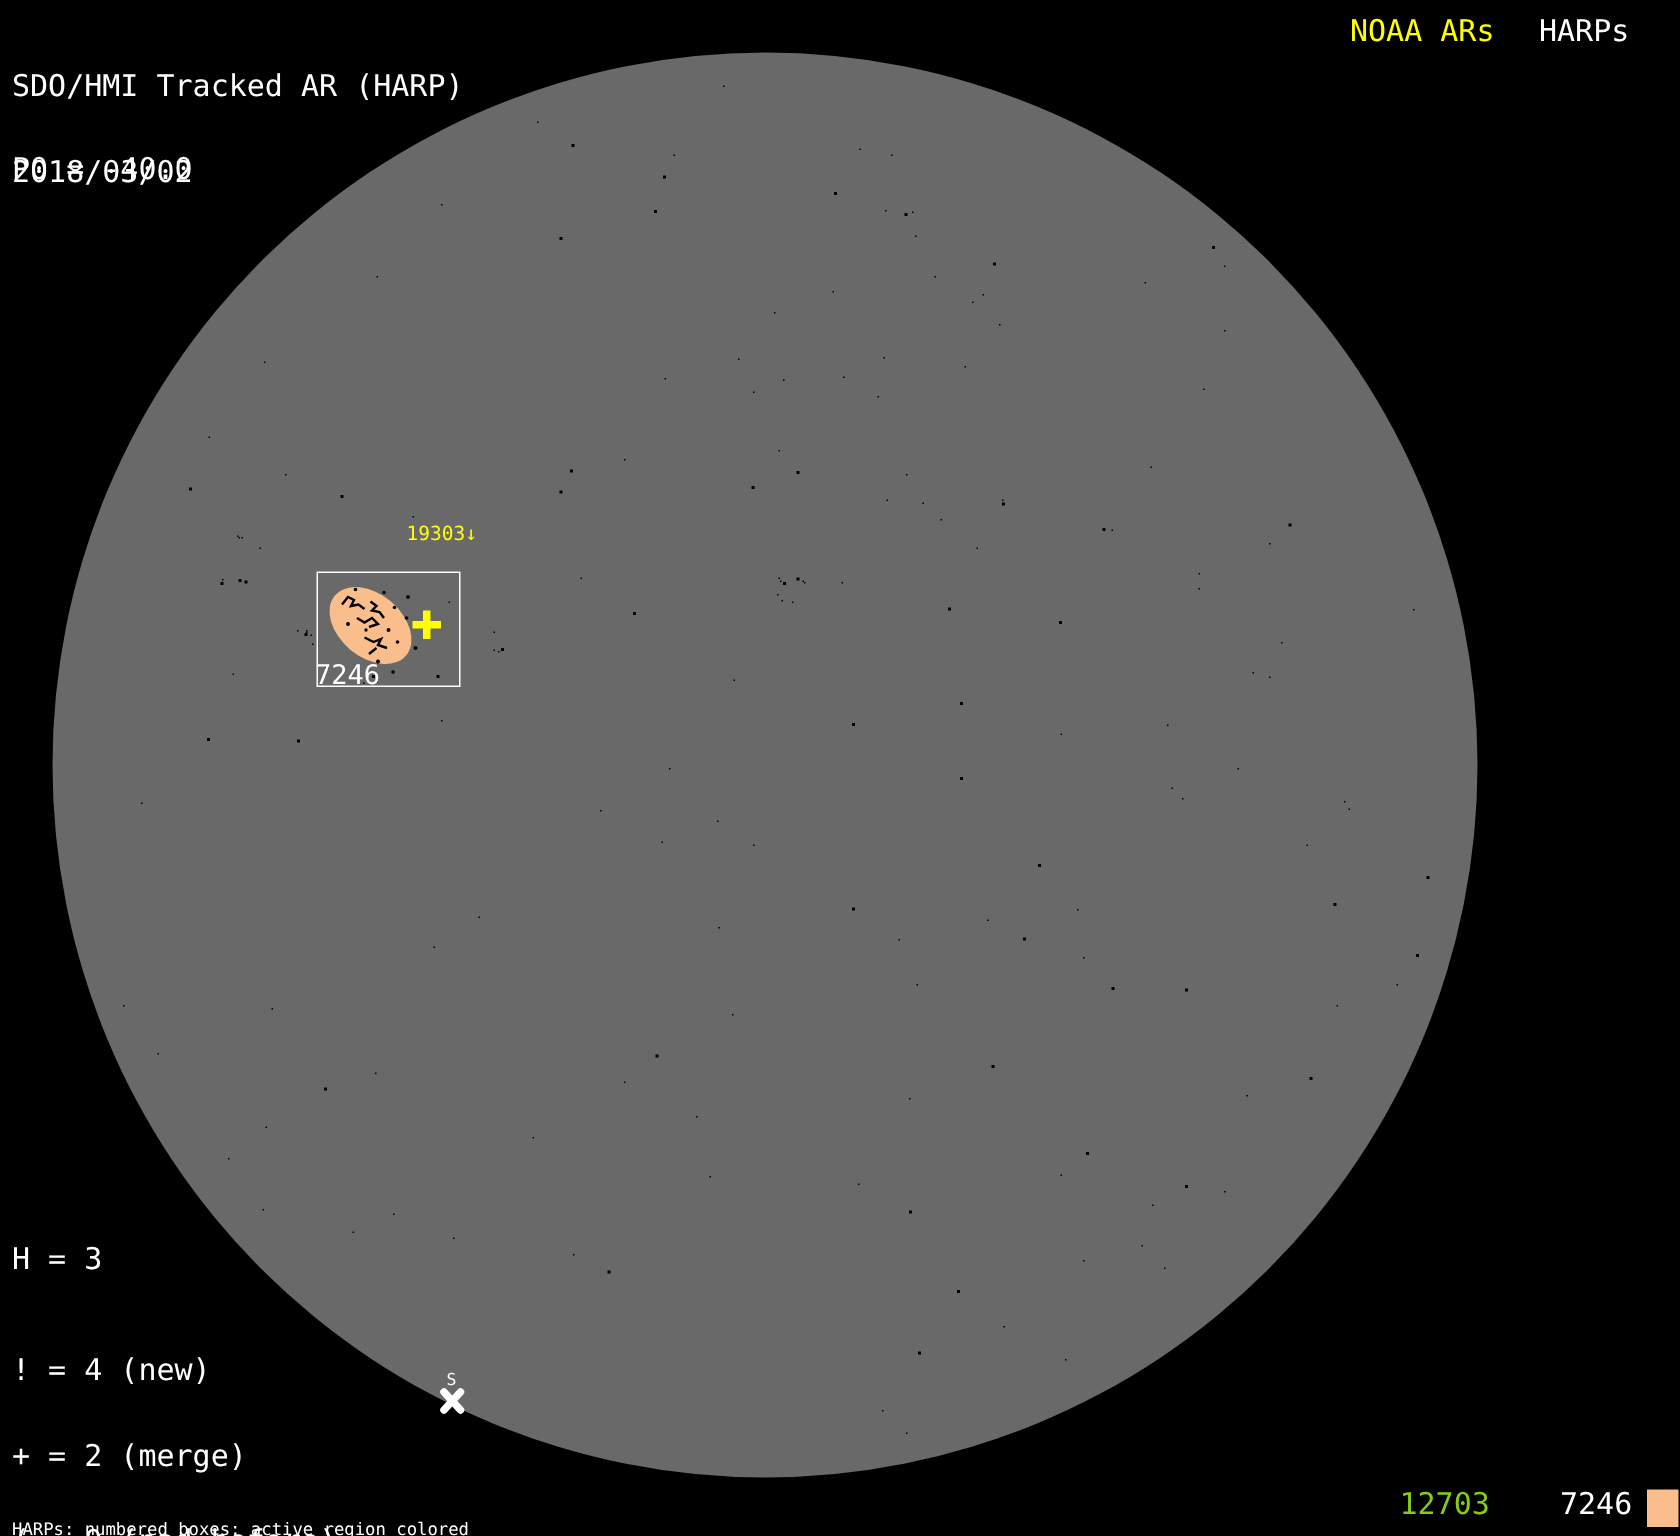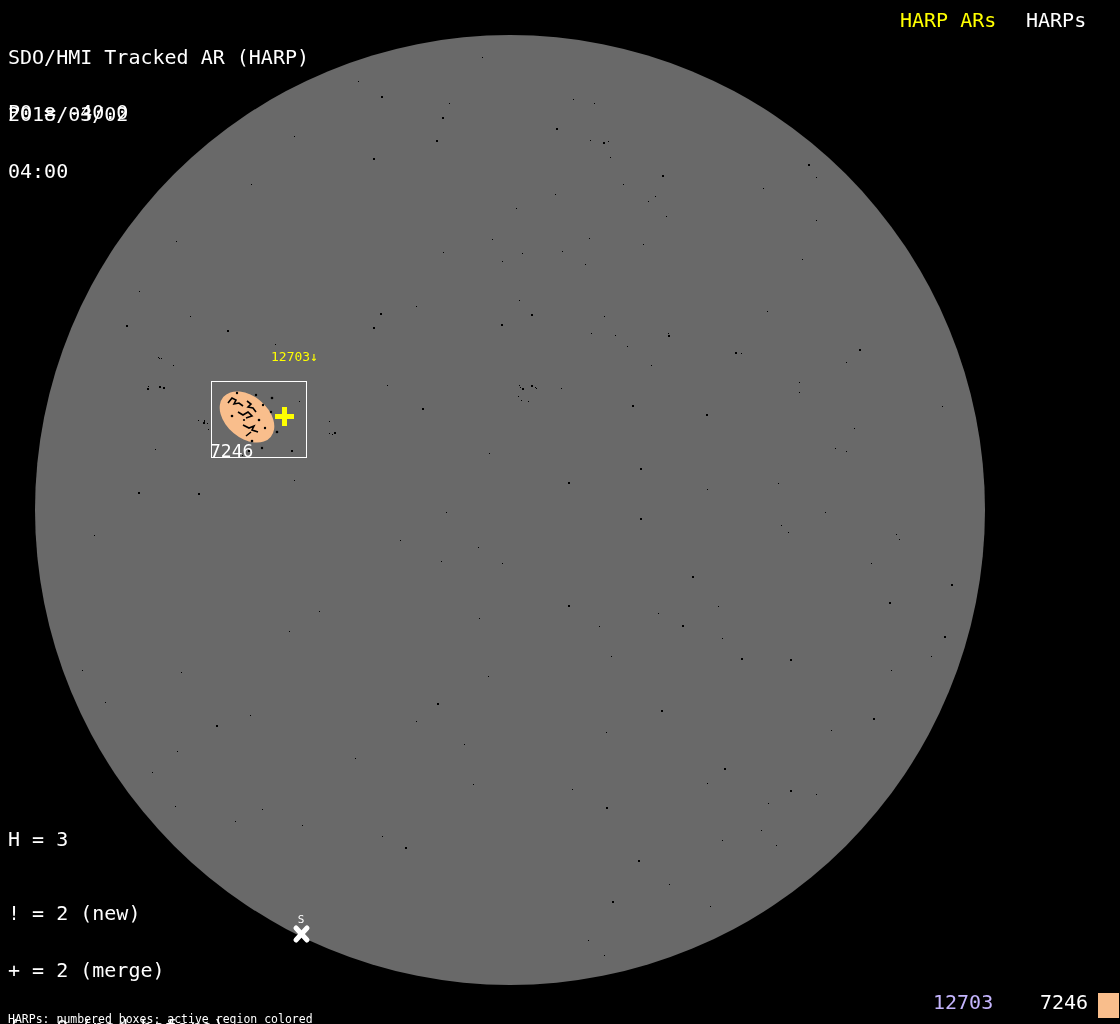--- a/index.html
+++ b/index.html
@@ -255,44 +255,43 @@
     <g stroke="#fff" stroke-width="5" stroke-linecap="round">
       <line x1="296" y1="928" x2="307" y2="940"></line>
       <line x1="307" y1="928" x2="296" y2="940"></line>
     </g>
   </svg>
 
   <div id="ar-box">
     <div id="ar-box-label">7246</div>
   </div>
 
-  <div id="noaa-label" class="abs" style="color: rgb(255, 255, 0);">12703↓</div>
+  <div id="noaa-label" class="abs" style="color: rgb(255, 255, 0);">19303↓</div>
 
   <div id="south-label" class="abs" style="color:#fff">S</div>
 
   <div id="title-block" class="txt z6">
     <div>SDO/HMI Tracked AR (HARP)</div>
     <div>2018/03/02</div>
-    <div>04:00</div>
   </div>
   <div id="p0" class="txt z6">P0 = -40.0</div>
-  <div id="legend-noaa" class="txt" style="color: rgb(255, 255, 0);">HARP ARs</div>
+  <div id="legend-noaa" class="txt" style="color: rgb(255, 255, 0);">NOAA ARs</div>
   <div id="legend-harps" class="txt">HARPs</div>
 
   <div id="h-count" class="txt">H = 3</div>
   <div id="track-legend" class="txt">
-    <div>! = 2 (new)</div>
+    <div>! = 4 (new)</div>
     <div>+ = 2 (merge)</div>
     <div>( = 0 (pad before)</div>
     
     
     
   </div>
 
   <div id="captions" class="txt small">
     <div>HARPs: numbered boxes; active region colored</div>
     
   </div>
-  <div id="footer-noaa" class="txt" style="color: #c4b5fd;">12703</div>
+  <div id="footer-noaa" class="txt" style="color: #84cc16;">12703</div>
   <div id="footer-harp" class="txt">7246</div>
   <div id="swatch" class="abs" style="background-color: rgb(249, 190, 140);"></div>
 
 </div>
 
 </body></html>

